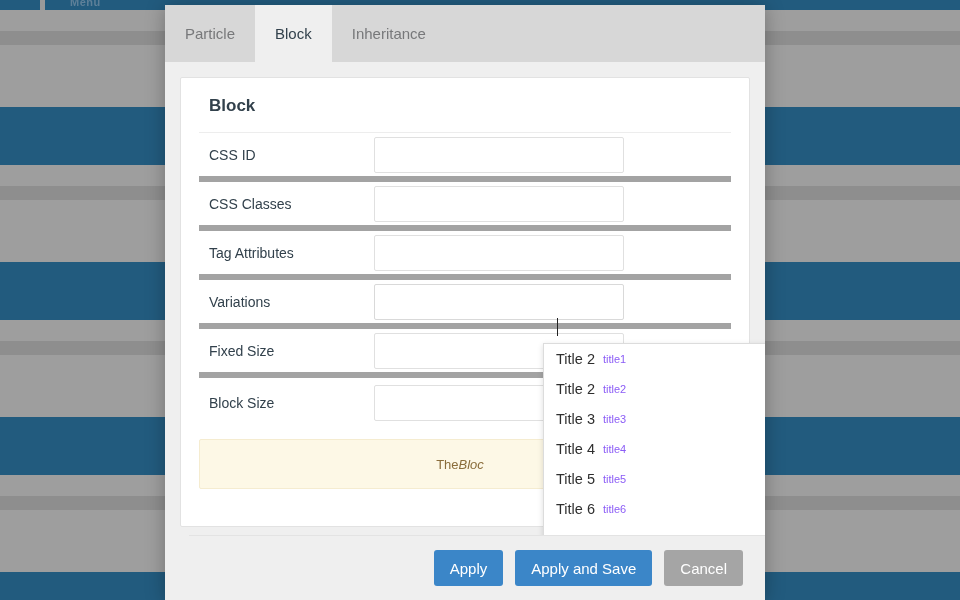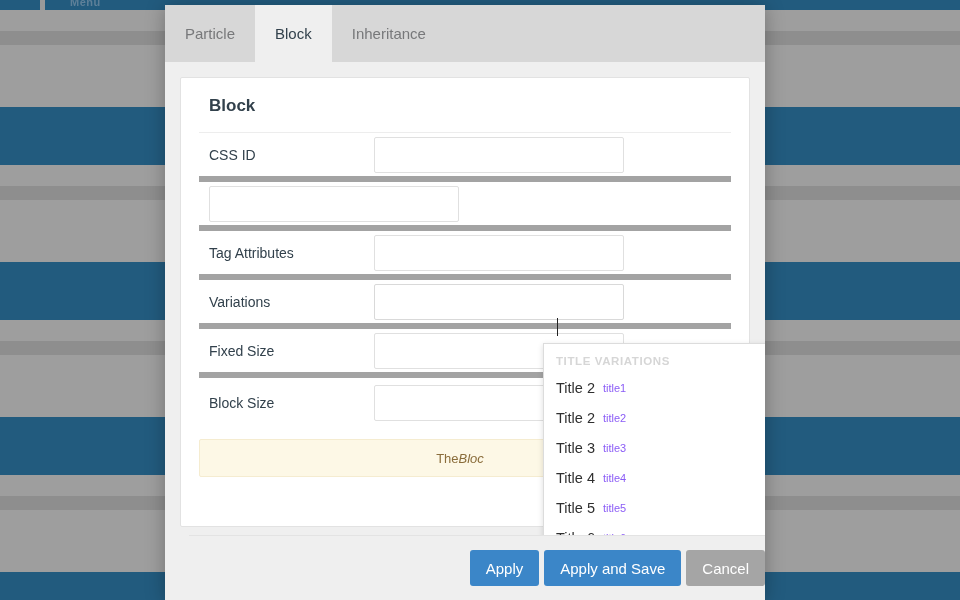--- a/index.html
+++ b/index.html
@@ -142,21 +142,21 @@
     height: 18px;
     background: #222;
   }
 
   
   #info-banner {
     margin: 12px 10px 0 0;
     background: #fdf8e6;
     border: 1px solid #f5ecd0;
     border-radius: 2px;
-    height: 38px;
+    height: 50px;
     display: flex;
     align-items: center;
     justify-content: center;
     font-size: 13px;
     color: #8a6d3b;
   }
   #info-banner em { font-style: italic; }
 
   
   #variations-dropdown {
@@ -198,21 +198,22 @@
 
   
   #modal-footer {
     flex: 0 0 auto;
     height: 65px;
     background: #efefef;
     border-top: 1px solid #e3e3e3;
     display: flex;
     align-items: center;
     justify-content: flex-end;
-    gap: 5px;
+    padding-right: 22px;
+    gap: 12px;
     margin-left: 24px;
   }
   .btn {
     height: 36px;
     padding: 0 16px;
     border: none;
     border-radius: 3px;
     font-size: 15px;
     color: #fff;
     cursor: pointer;
@@ -260,20 +261,21 @@
 
     <div id="content-card">
       <div id="card-title">Block</div>
 
       <div id="field-rows">
           <div class="field-row">
             <div class="field-label">CSS ID</div>
             <input type="text" class="field-input" value="" style="">
           </div>
           <div class="field-row">
+            <div class="field-label">CSS Classes</div>
             <input type="text" class="field-input" value="" style="">
           </div>
           <div class="field-row">
             <div class="field-label">Tag Attributes</div>
             <input type="text" class="field-input" value="" style="">
           </div>
           <div class="field-row">
             <div class="field-label">Variations</div>
             <input type="text" class="field-input focused" value="" style="">
           </div>
@@ -289,21 +291,20 @@
 
       <div id="info-banner">
         <span>The </span>
           <em>Bloc</em>
       </div>
     </div>
 
     <div class="caret"></div>
 
     <div id="variations-dropdown">
-      <div id="dropdown-group-label">TITLE VARIATIONS</div>
       <div id="dropdown-items">
           <div class="dropdown-item">
             <span class="dd-title">Title 2</span>
             <span class="dd-key">title1</span>
           </div>
           <div class="dropdown-item">
             <span class="dd-title">Title 2</span>
             <span class="dd-key">title2</span>
           </div>
           <div class="dropdown-item">

